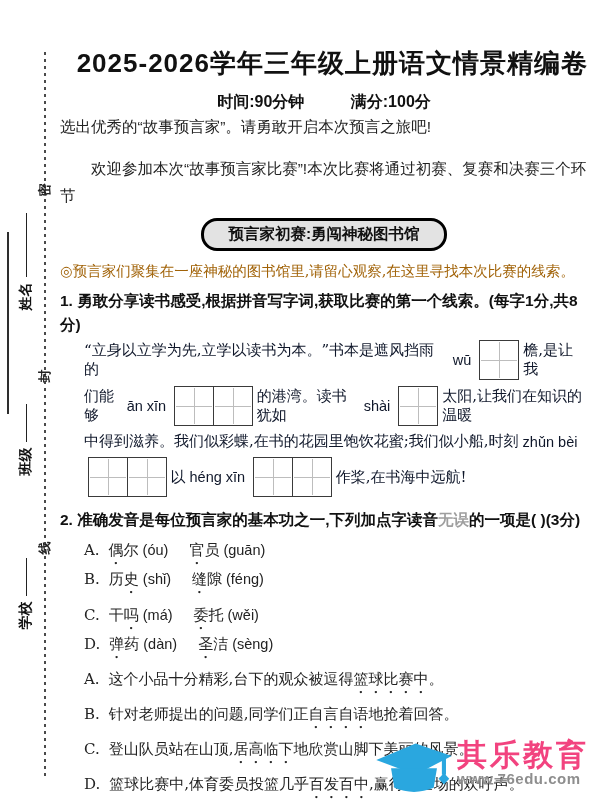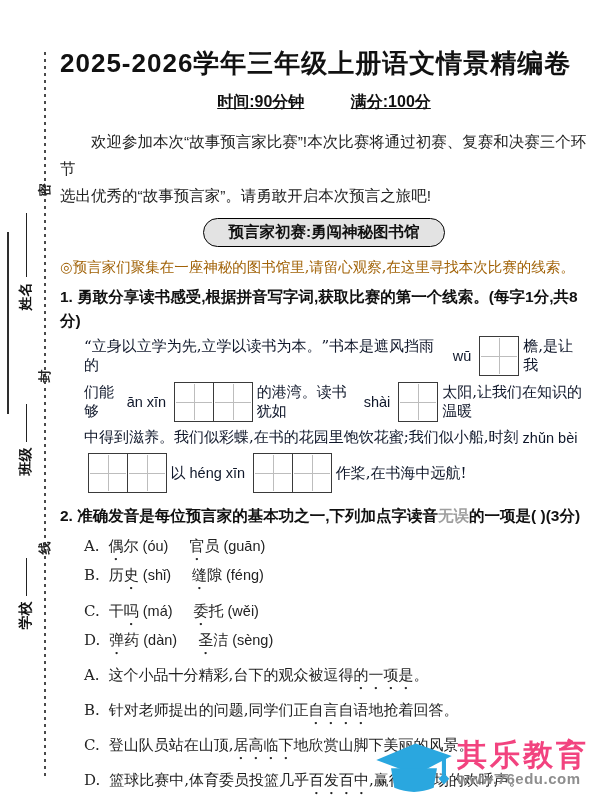--- a/index.html
+++ b/index.html
@@ -12,28 +12,28 @@
     background-image:repeating-linear-gradient(#4a4a4a 0 3px,transparent 3px 7px);}
   .foldline{position:absolute;left:7px;top:232px;width:2px;height:182px;background:#2e2e2e;}
   .sealchar{position:absolute;left:37px;width:16px;text-align:center;font-weight:bold;
     font-size:13px;transform:rotate(-90deg);color:#222;}
   .mlabel{position:absolute;left:-34px;width:120px;display:flex;align-items:center;
     justify-content:center;transform:rotate(-90deg);font-weight:bold;font-size:14px;color:#111;}
   .mline{display:inline-block;height:0;border-bottom:1.5px solid #222;margin-left:5px;}
   .mline.long{width:64px}.mline.short{width:38px}
   
   .content{position:absolute;left:60px;top:0;width:528px;}
-  .title{font-size:26px;font-weight:bold;text-align:left;line-height:31px;letter-spacing:1px;color:#111;}
+  .title{font-size:26px;font-weight:bold;text-align:right;line-height:31px;letter-spacing:1px;color:#111;}
   .title.first{margin-top:48px;}
   .meta{margin-top:13px;text-align:center;font-weight:bold;font-size:16px;color:#111;}
-  .meta span{margin:8px 21px;text-decoration:underline;}
+  .meta span{margin:8px 21px;}
   .introline{font-size:15.5px;line-height:27px;margin:0;color:#222;}
   .introline.first{margin-top:15px;text-indent:2em;}
   .badgewrap{text-align:center;margin-top:9px;}
-  .badge{display:inline-block;background:#e3e3e3;border:1px solid #000000;border-radius:16px;
+  .badge{display:inline-block;background:#e3e3e3;border:3px solid #000000;border-radius:16px;
     padding:3px 24px;font-size:15.5px;font-weight:bold;color:#111;}
   .clue{font-family:"DejaVu Serif",serif;font-size:14.5px;margin:11px 0 0 0;color:#a16207;}
   .stem{font-size:15.5px;font-weight:bold;margin:8px 0 0 0;line-height:24px;color:#111;}
   .hl{color:#9e9e9e;}
   
   .passage{margin-left:24px;font-family:"DejaVu Serif",serif;font-size:15px;color:#0f172a;}
   .prow{display:flex;align-items:center;}
   .r1,.r2,.r4{height:46px;}
   .r3{height:25px;}
   .py{font-family:"Liberation Sans",sans-serif;font-size:14.5px;margin:0 4px;white-space:nowrap;}
@@ -82,22 +82,22 @@
 
 <div class="content">
 
   <div class="title first">2025-2026学年三年级上册语文情景精编卷</div>
 
   <div class="meta">
     <span>时间:90分钟</span>
     <span>满分:100分</span>
   </div>
 
+  <p class="introline">选出优秀的“故事预言家”。请勇敢开启本次预言之旅吧!</p>
   <p class="introline first">欢迎参加本次“故事预言家比赛”!本次比赛将通过初赛、复赛和决赛三个环节</p>
-  <p class="introline">选出优秀的“故事预言家”。请勇敢开启本次预言之旅吧!</p>
 
   <div class="badgewrap">
     <span class="badge">预言家初赛:勇闯神秘图书馆</span>
   </div>
 
   <p class="clue">◎预言家们聚集在一座神秘的图书馆里,请留心观察,在这里寻找本次比赛的线索。</p>
 
   <div>
     <p class="stem">1. 勇敢分享读书感受,根据拼音写字词,获取比赛的第一个线索。(每字1分,共8分)</p>
     <div class="passage">
@@ -160,21 +160,21 @@
         </div>
         <div class="opt">
           <span class="olabel">D.</span><span class="pair"><span></span><span class="em">弹</span><span>药</span><span class="py">(dàn)</span></span><span class="pair"><span></span><span class="em">圣</span><span>洁</span><span class="py">(sèng)</span></span>
         </div>
       </div>
     </div>
   </div>
 
   <div>
     <div class="opts">
-      <div class="optline"><span class="olabel">A.</span><span>这个小品十分精彩,台下的观众被逗得</span><span class="em">的一项是</span><span>。</span></div>
+      <div class="optline"><span class="olabel">A.</span><span>这个小品十分精彩,台下的观众被逗得</span><span class="em">篮球比赛中</span><span>。</span></div>
       <div class="optline"><span class="olabel">B.</span><span>针对老师提出的问题,同学们正</span><span class="em">自言自语</span><span>地抢着回答。</span></div>
       <div class="optline"><span class="olabel">C.</span><span>登山队员站在山顶,</span><span class="em">居高临下</span><span>地欣赏山脚下美丽的风景。</span></div>
       <div class="optline"><span class="olabel">D.</span><span>篮球比赛中,体育委员投篮几乎</span><span class="em">百发百中</span><span>,赢得了全场的欢呼声。</span></div>
     </div>
   </div>
 
 </div>
 
 <div class="logo">
   <svg width="82" height="58" viewBox="0 0 100 70">

